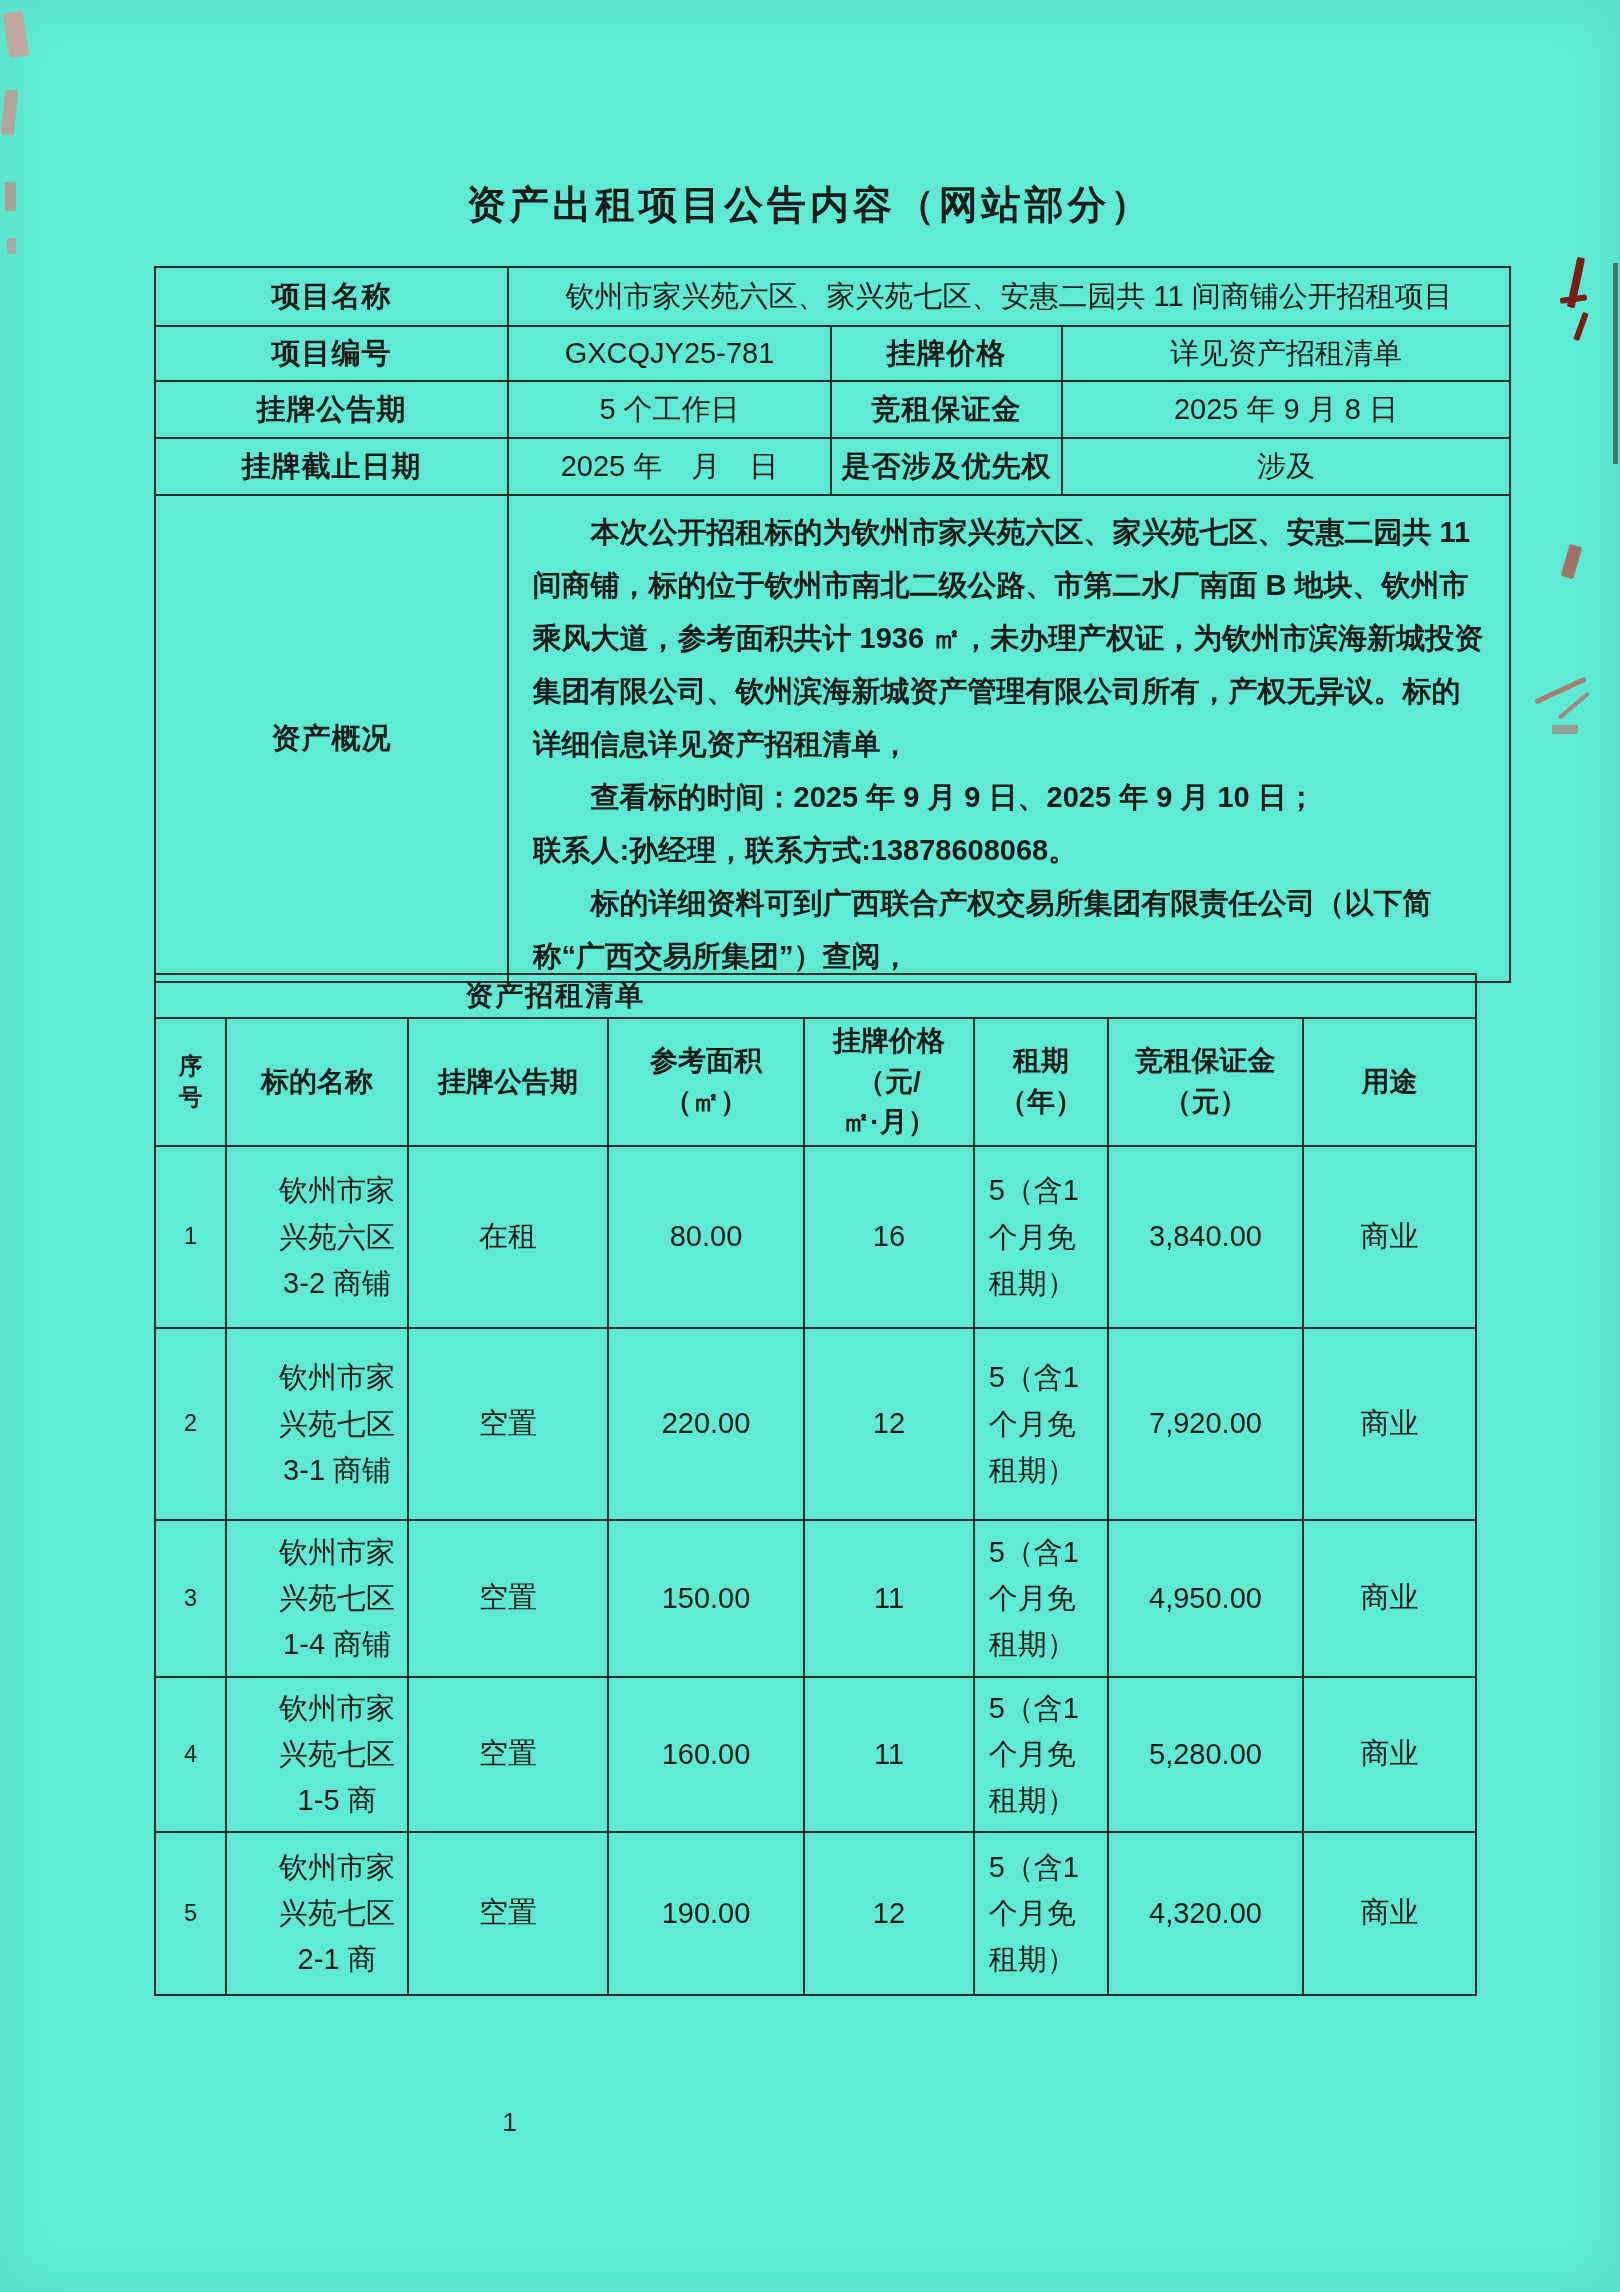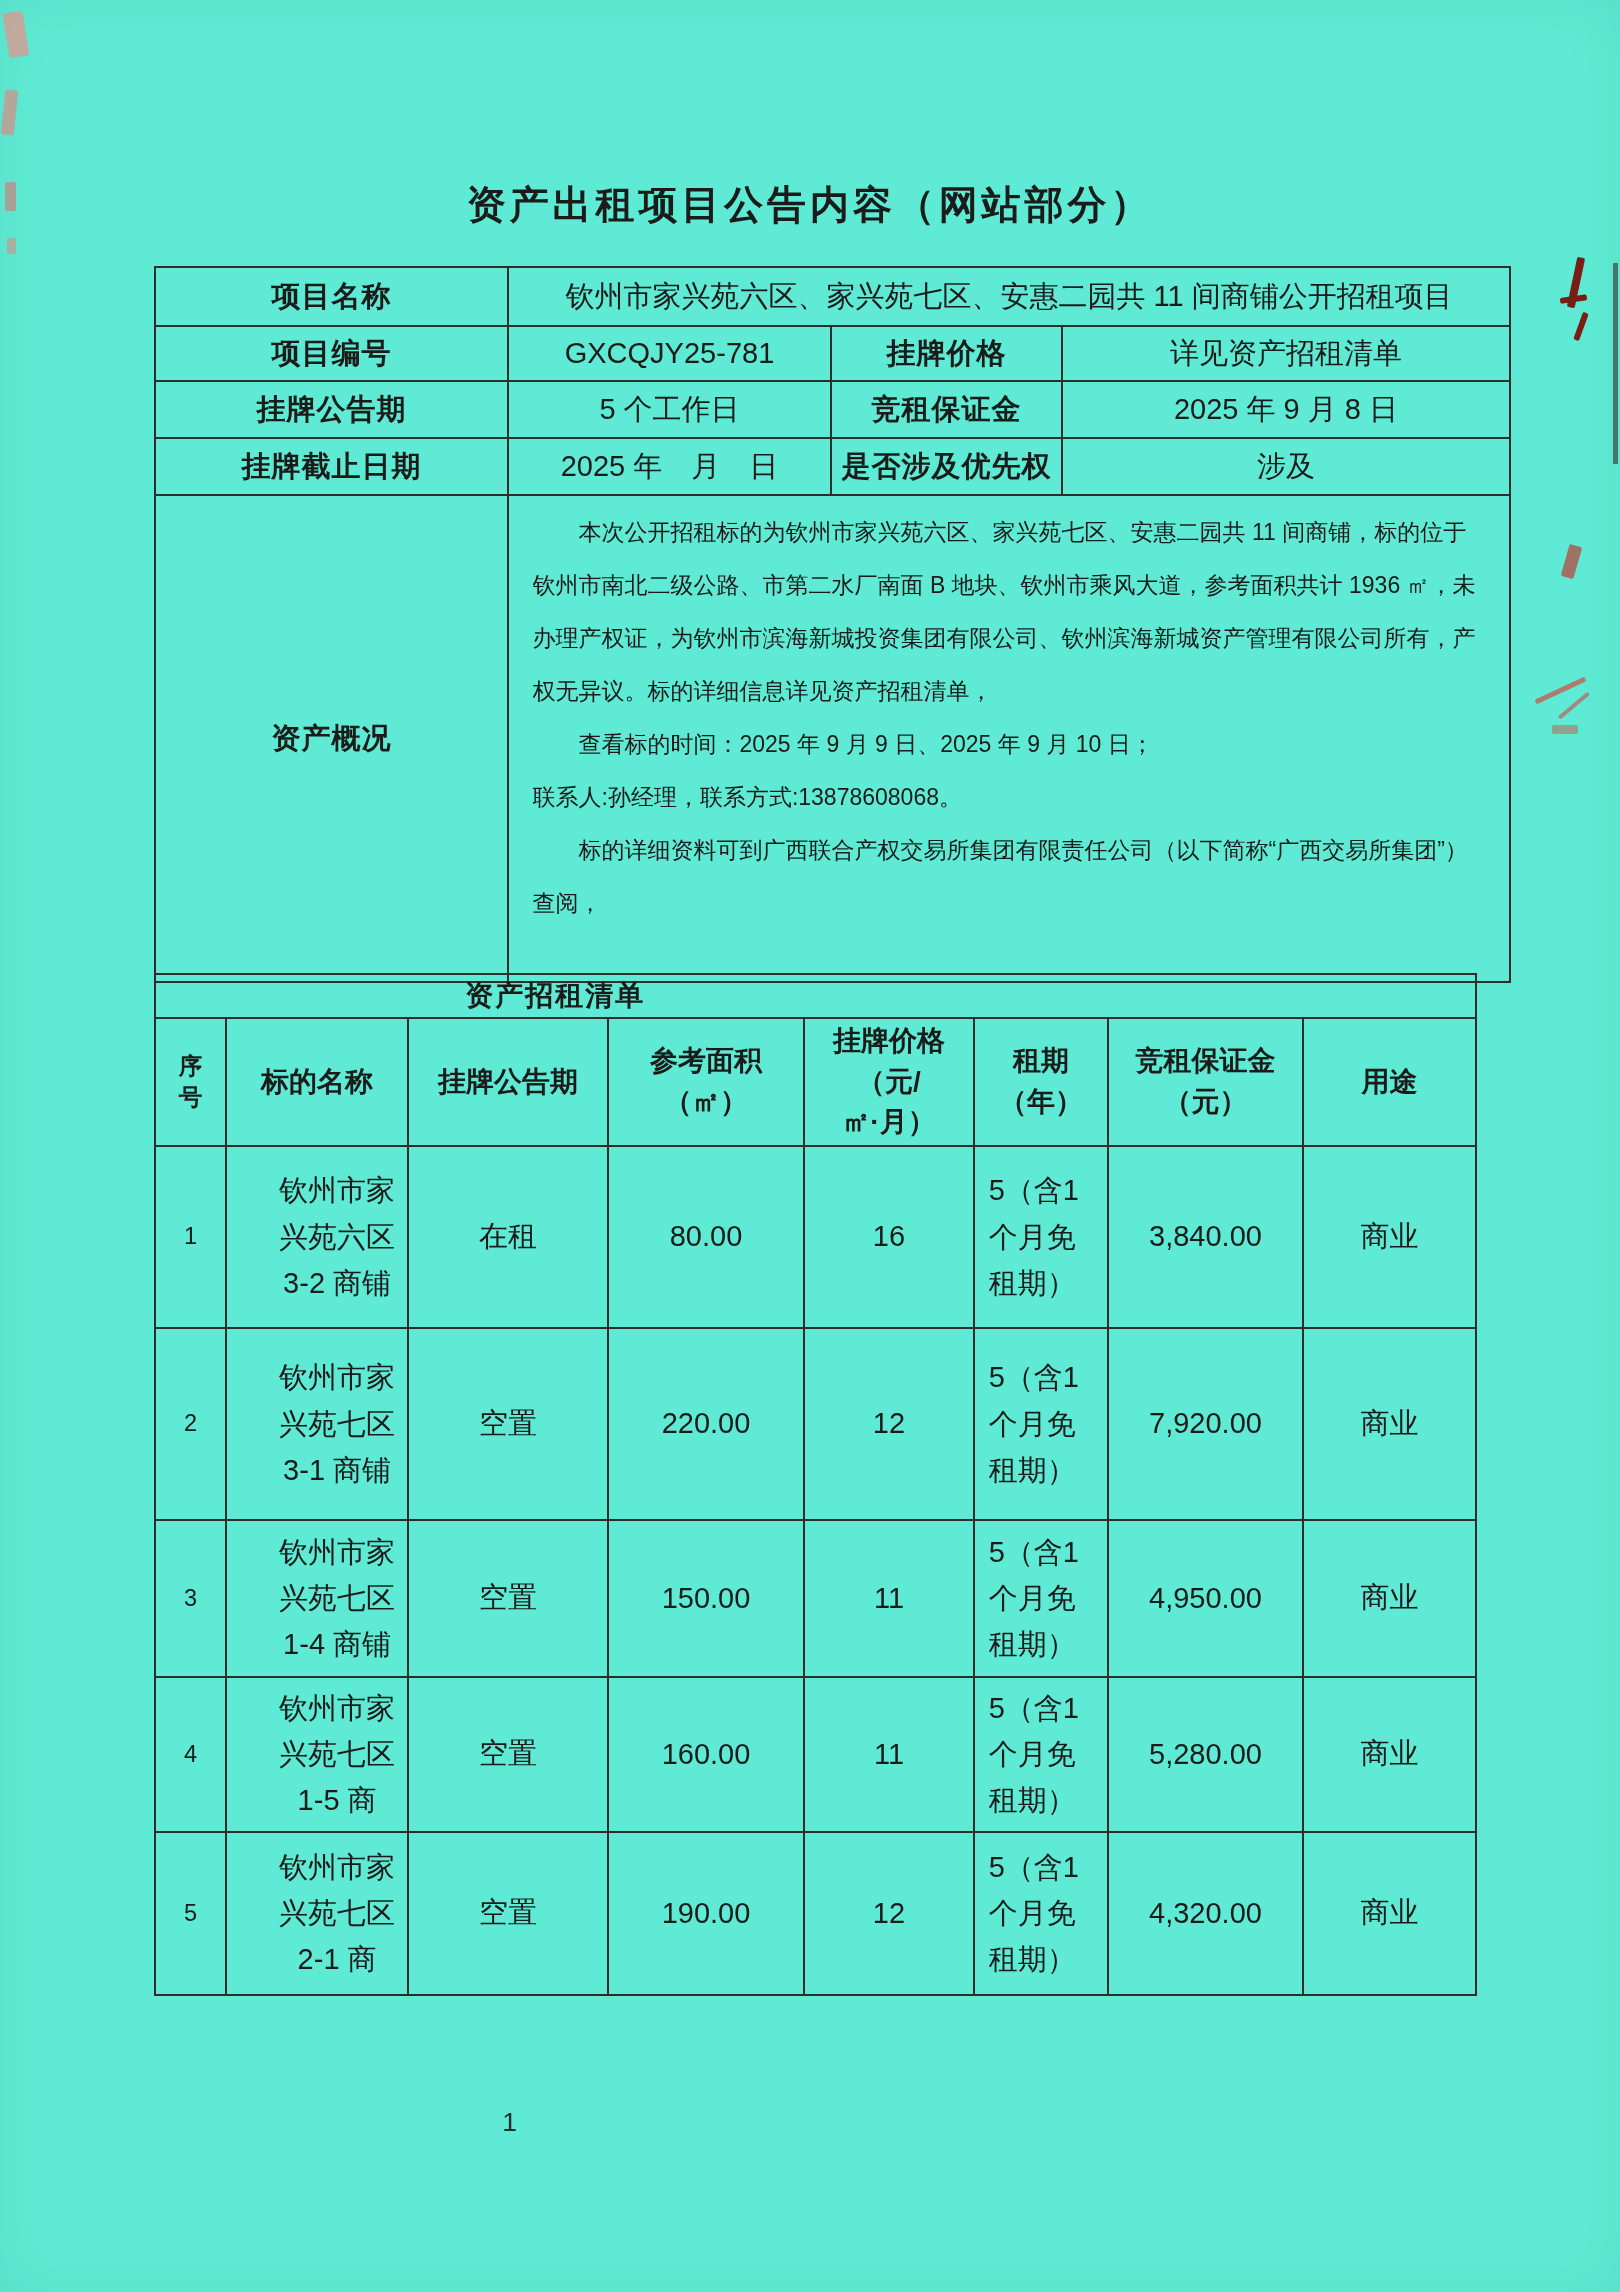--- a/index.html
+++ b/index.html
@@ -21,21 +21,21 @@
     position:absolute;top:178px;left:0;width:100%;
     text-align:center;font-size:39px;font-weight:700;letter-spacing:3.9px;
   }
   table{border-collapse:collapse;table-layout:fixed;}
   td,th{border:2px solid #2d2d2a;padding:2px 7.8px;font-size:29px;text-align:center;vertical-align:middle;overflow:hidden;}
   
   .t1{position:absolute;top:248px;left:154px;width:1356px;margin-top:18px;}
   .t1 .lbl{font-weight:700;letter-spacing:1px;}
   .t1 .val{font-weight:500;}
   .overview-cell{text-align:left;vertical-align:top;padding:9.8px 23.5px 3.9px 23.5px;}
-  .overview-inner{height:469px;overflow:hidden;font-size:23px;line-height:53px;font-weight:400;}
+  .overview-inner{height:469px;overflow:hidden;font-size:29px;line-height:53px;font-weight:700;}
   .overview-inner p{margin:0;}
   .ind{text-indent:2em;}
   
   .t2{position:absolute;top:973px;left:154px;width:1321px;}
   .t2 .section td{font-size:28px;font-weight:600;padding-right:40%;letter-spacing:2px;border-radius:21px;}
   .t2 th{font-weight:700;white-space:pre-line;line-height:1.45;font-size:28px;}
   .t2 th.no-h{font-size:23.5px;line-height:1.3;}
   .t2 td.pre{white-space:pre-line;line-height:1.6;padding-left:48px;}
   .t2 td{font-weight:500;}
   .pageno{

